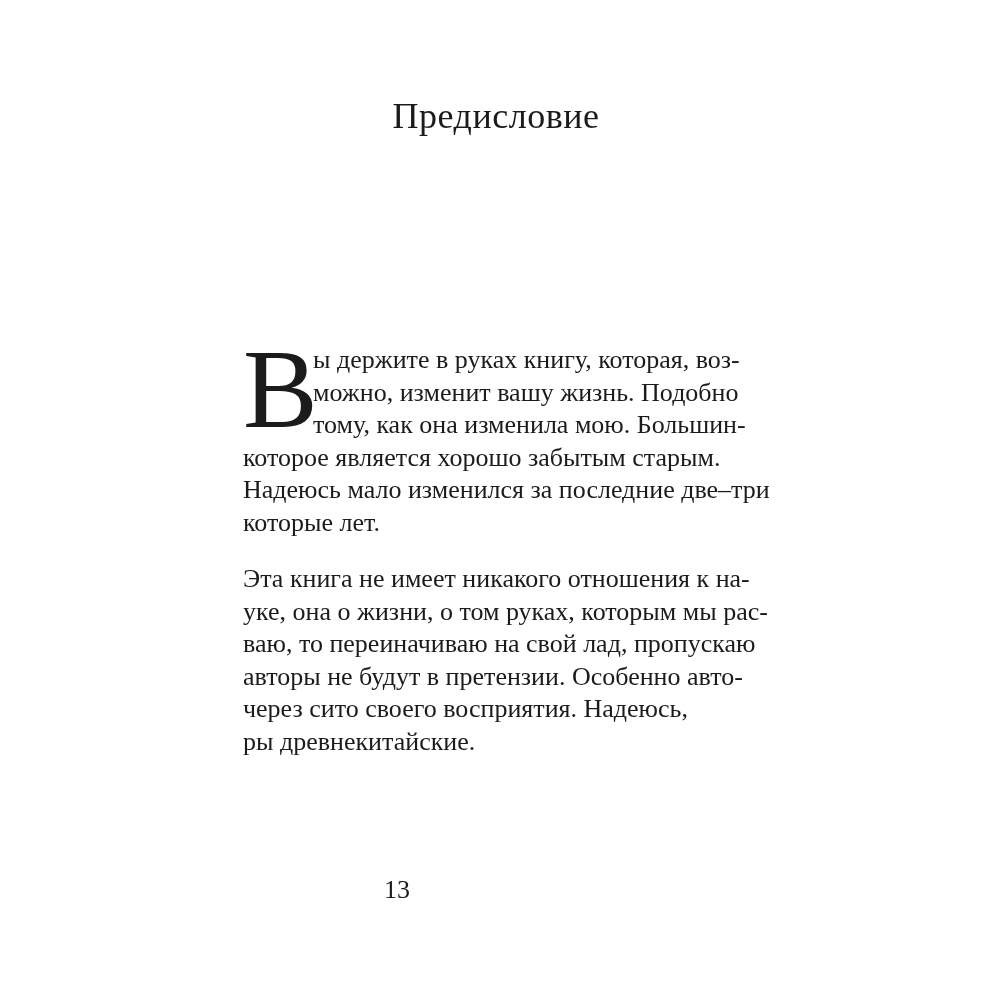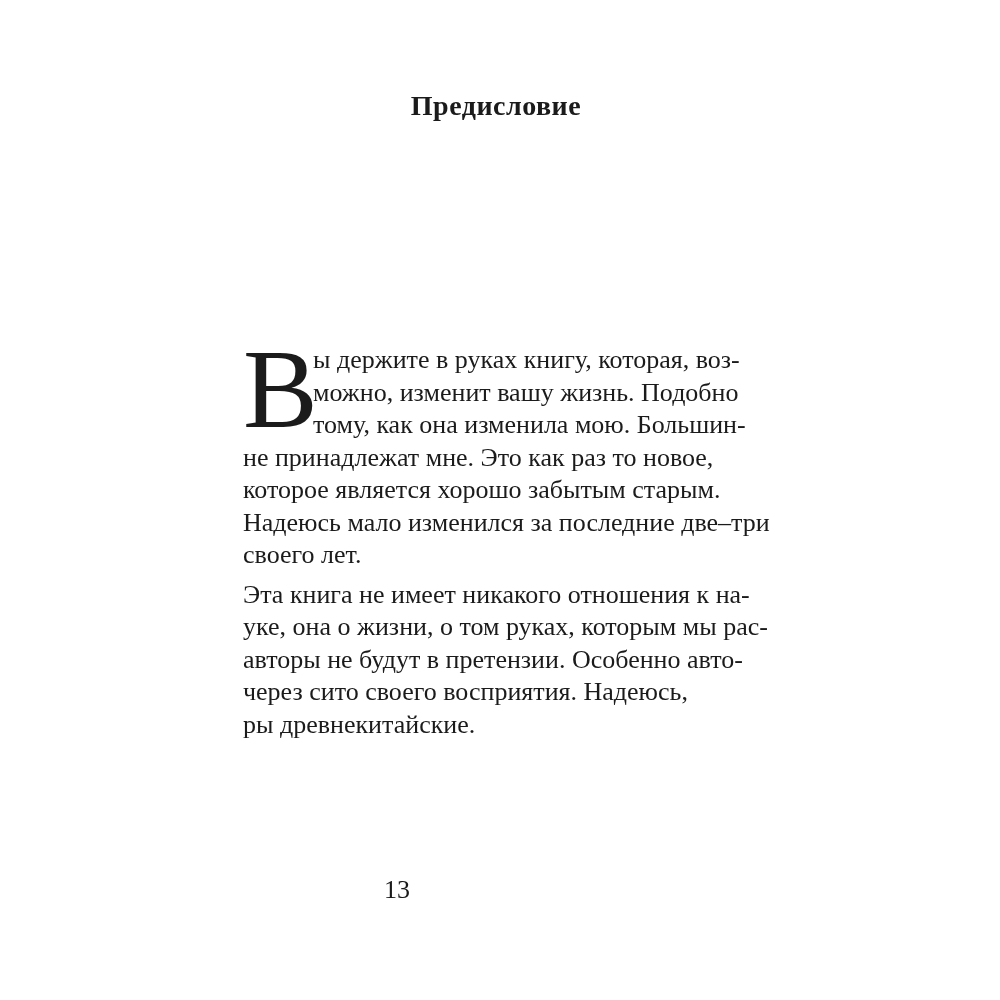--- a/index.html
+++ b/index.html
@@ -15,43 +15,43 @@
     overflow: hidden;
   }
   .page {
     position: relative;
     width: 1000px;
     height: 1000px;
     background: #ffffff;
   }
   .chapter-title {
     position: absolute;
-    top: 86px;
+    top: 96px;
     left: 0;
     width: 992px;
     margin: 0;
     text-align: center;
-    font-size: 28px;
-    font-weight: 700;
+    font-size: 36px;
+    font-weight: 400;
     line-height: 40px;
     letter-spacing: 0.5px;
   }
   .text-block {
     position: absolute;
     left: 243px;
     top: 344px;
     width: 535px;
     font-size: 26px;
     line-height: 32.5px;
   }
   .paragraph {
     margin: 0;
   }
   .paragraph.second {
-    margin-top: 7px;
+    margin-top: 24px;
   }
   .drop-cap {
     float: left;
     width: 62px;
     height: 90px;
     margin: 4px 8px 0 0;
     font-size: 112px;
     line-height: 82px;
     font-weight: 400;
     overflow: visible;
@@ -76,29 +76,29 @@
 
   <h1 class="chapter-title">Предисловие</h1>
 
   <div class="text-block">
 
     <div class="paragraph first">
       <span class="drop-cap">В</span>
       <div class="line">ы держите в руках книгу, которая, воз-</div>
       <div class="line">можно, изменит вашу жизнь. Подобно</div>
       <div class="line">тому, как она изменила мою. Большин-</div>
-      <div class="line">не принадлежат мне. Это как раз то новое,</div>
       <div class="line">которое является хорошо забытым старым.</div>
       <div class="line">Надеюсь мало изменился за последние две–три</div>
-      <div class="line">своего лет.</div>
+      <div class="line">которые лет.</div>
     </div>
 
     <div class="paragraph second">
       <div class="line">Эта книга не имеет никакого отношения к на-</div>
       <div class="line">уке, она о жизни, о том руках, которым мы рас-</div>
+      <div class="line">ваю, то переиначиваю на свой лад, пропускаю</div>
       <div class="line">авторы не будут в претензии. Особенно авто-</div>
       <div class="line">через сито своего восприятия. Надеюсь,</div>
       <div class="line">ры древнекитайские.</div>
     </div>
 
   </div>
 
   <div class="page-number">13</div>
 
 </div>

